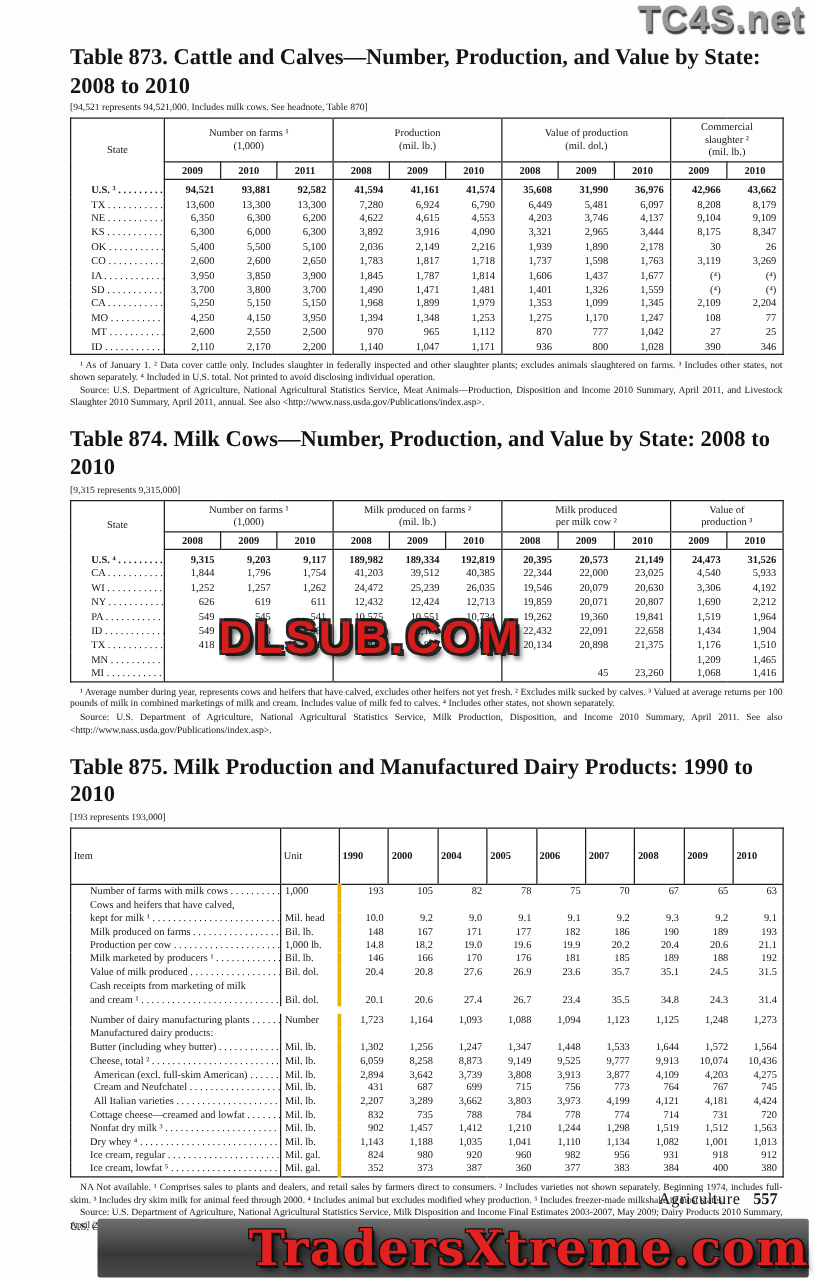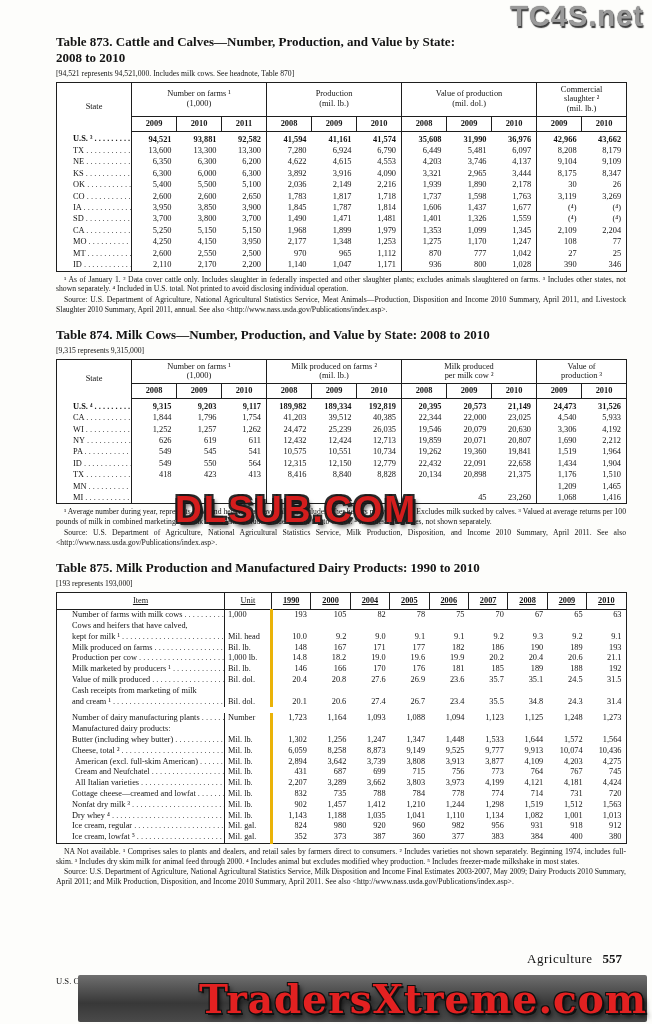--- a/index.html
+++ b/index.html
@@ -17,21 +17,21 @@
             text-shadow: 3px 3px 0 rgba(25,25,25,.92), -2px -2px 0 rgba(25,25,25,.92),
                          2px -2px 0 rgba(25,25,25,.92), -2px 2px 0 rgba(25,25,25,.92), 4px 5px 4px rgba(0,0,0,.6); }
   .wm-bottom { position: absolute; left: 78px; right: 5px; bottom: 2px; height: 47px;
                background: linear-gradient(#6f6f6f, #383838 60%, #4a4a4a); border-radius: 2px;
                display: flex; align-items: center; justify-content: flex-end; }
   .wm-bottom span { font-family: "DejaVu Serif", serif; font-size: 39px; font-weight: bold; color: #e32121;
                     letter-spacing: 1px;
                     text-shadow: 2px 2px 0 #111, -1px -1px 0 #111, 1px -1px 0 #111, -1px 1px 0 #111, 3px 4px 5px rgba(0,0,0,.7); }
 
   
-  h2.tbl-title { font-size: 13px; font-weight: bold; line-height: 1.25; white-space: pre-line; margin-bottom: 2px; }
+  h2.tbl-title { font-size: 18px; font-weight: bold; line-height: 1.25; white-space: pre-line; margin-bottom: 2px; }
   .bracket-note { font-size: 7.7px; margin: 2px 0 4px 0; }
 
   
   table { border-collapse: collapse; table-layout: fixed; width: 570px; border: 1px solid #1e1e1e; background: #fff; }
   th, td { font-weight: normal; }
 
   
   .st th, .st td { font-size: 8.4px; line-height: 11.4px; white-space: nowrap; overflow: hidden; }
   .st th.state { text-align: center; vertical-align: middle; }
   .st th.grp { white-space: pre-line; line-height: 1.18; text-align: center; vertical-align: middle;
@@ -39,21 +39,21 @@
   .st tr.yrs th { font-weight: bold; text-align: center; border-left: 1px solid #1e1e1e;
                   border-bottom: 1px solid #1e1e1e; padding: 1px 2px; }
   .st td.lab { padding-left: 16px; }
   .st td.num { text-align: right; padding-right: 5px; }
   .st tbody td:nth-child(3n+2) { border-left: 1px solid #1e1e1e; }
   .st tbody tr:first-child td { padding-top: 2px; }
   tr.bold td { font-weight: bold; }
 
   
   .dt th, .dt td { font-size: 8.3px; line-height: 10.8px; white-space: nowrap; overflow: hidden; }
-  .dt thead th { border-bottom: 1px solid #1e1e1e; border-left: 1px solid #1e1e1e; text-align: center; padding: 3px 2px; text-decoration: underline; }
+  .dt thead th { border-bottom: 1px solid #1e1e1e; border-left: 1px solid #1e1e1e; text-align: left; padding: 17px 2px; }
   .dt thead th.yr { font-weight: bold; }
   .dt thead th:first-child { border-left: none; }
   .dt td.lab { padding-left: 15px; }
   .dt td.unit { padding-left: 3px; border-left: 1px solid #1e1e1e; border-right: 3px solid #eab308; }
   .dt td.num { text-align: right; padding-right: 4px; }
   .dt tr.spacer td { height: 6px; }
 
   
   td.lab::after { content: " . . . . . . . . . . . . . . . . . . . . . . . . . . . . . . . . . . . . . . . ."; }
   td.lab.noleader::after { content: ""; }
@@ -242,21 +242,21 @@
               <td class="num">1,099</td>
               <td class="num">1,345</td>
               <td class="num">2,109</td>
               <td class="num">2,204</td>
             </tr>
             <tr>
               <td class="lab ind0">MO</td>
               <td class="num">4,250</td>
               <td class="num">4,150</td>
               <td class="num">3,950</td>
-              <td class="num">2,177</td>
+              <td class="num">1,394</td>
               <td class="num">1,348</td>
               <td class="num">1,253</td>
               <td class="num">1,275</td>
               <td class="num">1,170</td>
               <td class="num">1,247</td>
               <td class="num">108</td>
               <td class="num">77</td>
             </tr>
             <tr>
               <td class="lab ind0">MT</td>

